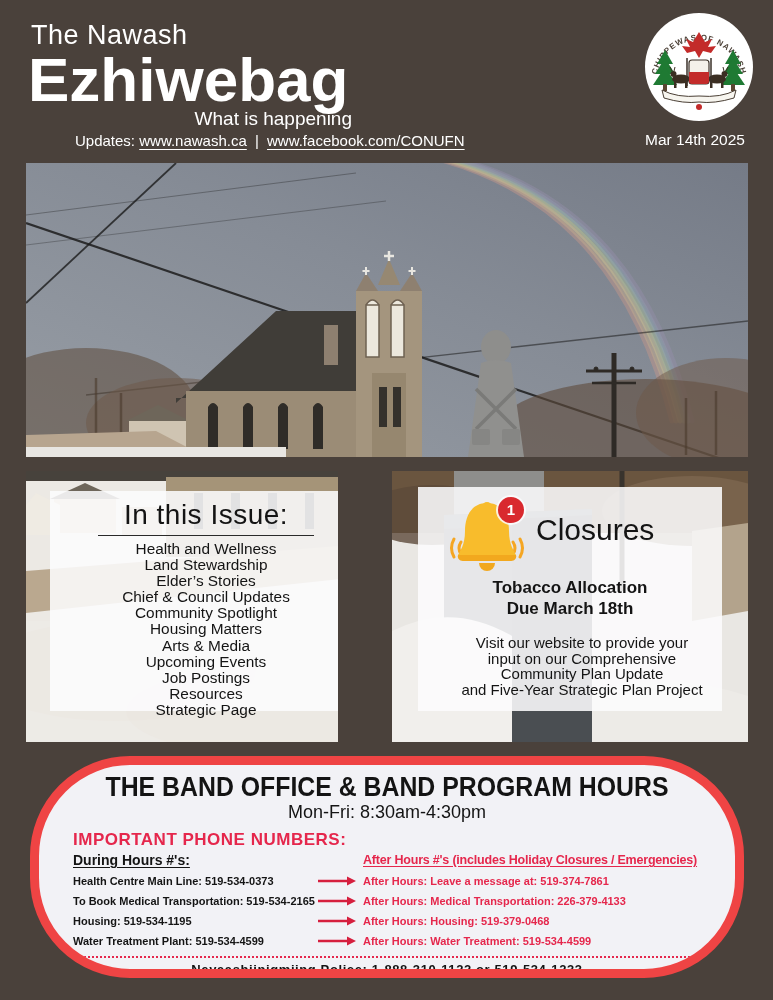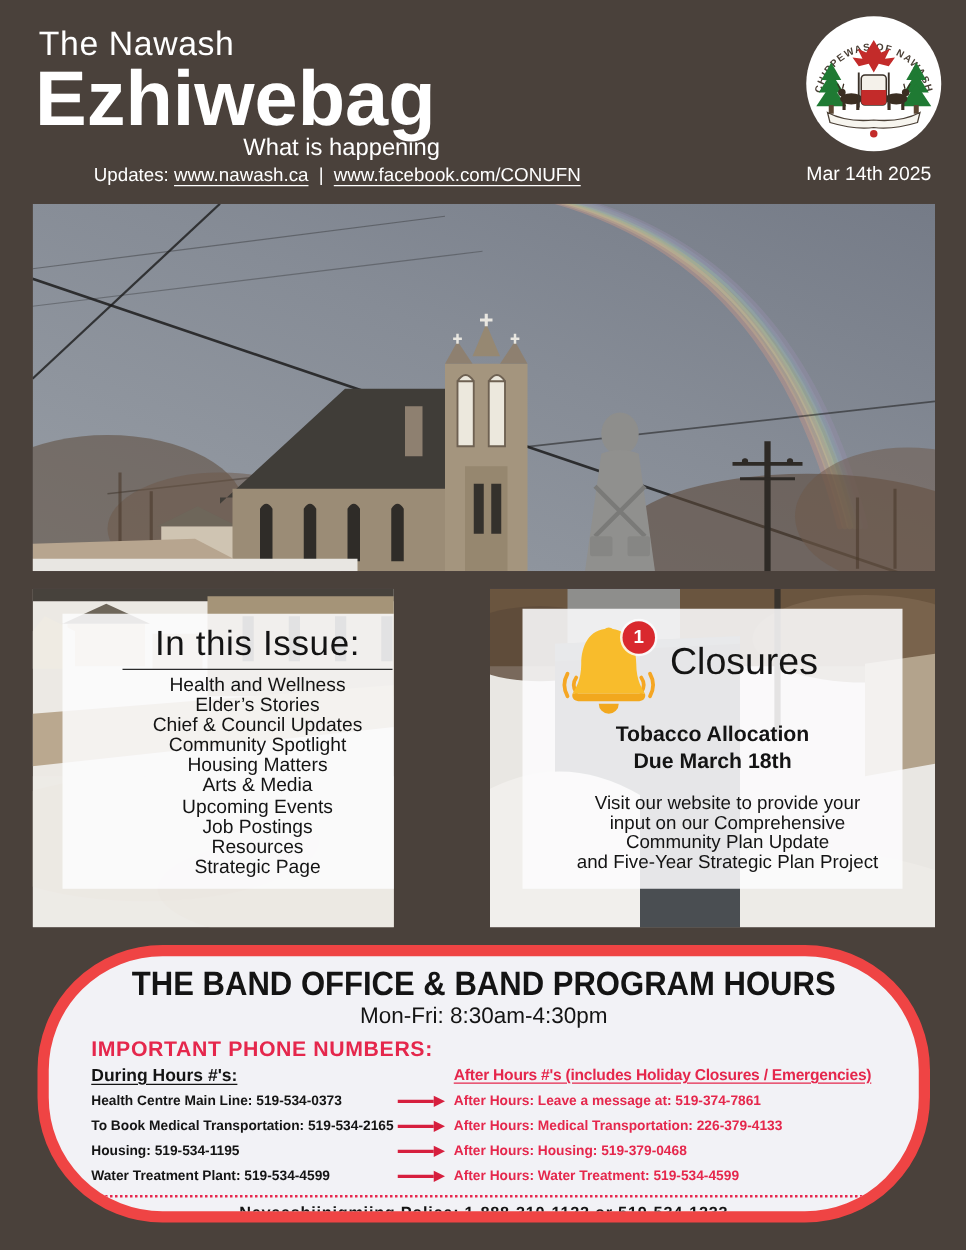--- a/index.html
+++ b/index.html
@@ -14,21 +14,21 @@
   .masthead{ position:absolute; left:28px; top:44px; font-size:62px; font-weight:800; letter-spacing:0px;}
   .tagline{ position:absolute; left:0px; top:108px; width:352px; text-align:right; font-size:19px; font-weight:400;}
   .updates{ position:absolute; left:31px; top:132px; font-size:15px;margin-left:44px; }
   .updates a{ color:#fff; text-decoration:underline; text-underline-offset:3px; cursor:pointer;}
   .updates .sep{ padding:0 4px; text-decoration:none;}
   .date{ position:absolute; left:620px; top:131px; width:150px; text-align:center; font-size:15.5px;}
   .logo{ position:absolute; left:644px; top:12px; width:110px; height:110px;}
   
   .photo-top{ position:absolute; left:26px; top:163px; width:722px; height:294px; overflow:hidden;}
   .panel{ position:absolute; top:471px; height:271px; overflow:hidden;}
-  .panel-left{ left:26px; width:289px;}
+  .panel-left{ left:26px; width:312px;}
   .panel-right{ left:392px; width:356px;}
   .panel svg, .photo-top svg{ display:block;}
   
   .overlay-card{ position:absolute; background:rgba(252,252,253,.88); color:#141414;}
   .issue-card{ left:24px; top:20px; width:312px; height:220px; text-align:center;}
   .issue-title{ font-size:28px; font-weight:500; margin-top:8px; letter-spacing:.5px;}
   .issue-rule{ width:216px; height:0; border-top:1.6px solid #2a2a2a; margin:4px auto 5px auto;}
   .issue-list{ list-style:none; font-size:15.4px; line-height:16.1px; font-weight:400;}
   .rem-card{ left:26px; top:16px; width:304px; height:224px; text-align:center;}
   .rem-head{ position:relative; height:86px;}
@@ -239,20 +239,21 @@
       <polygon points="0,100 351,72 351,104 0,142" fill="#BAA88F"></polygon>
       <ellipse cx="90" cy="200" rx="140" ry="50" fill="#E2D8C6" opacity=".45"></ellipse>
       <ellipse cx="250" cy="240" rx="150" ry="45" fill="#DFD5C4" opacity=".4"></ellipse>
       <rect x="0" y="150" width="351" height="121" fill="#EDEBE7" opacity=".75"></rect>
     </svg>
     <div class="overlay-card issue-card">
       <div class="issue-title">In this Issue:</div>
       <div class="issue-rule"></div>
       <ul class="issue-list">
         <li>Health and Wellness</li>
+        <li>Land Stewardship</li>
         <li>Elder’s Stories</li>
         <li>Chief &amp; Council Updates</li>
         <li>Community Spotlight</li>
         <li>Housing Matters</li>
         <li>Arts &amp; Media</li>
         <li>Upcoming Events</li>
         <li>Job Postings</li>
         <li>Resources</li>
         <li>Strategic Page</li>
       </ul>

